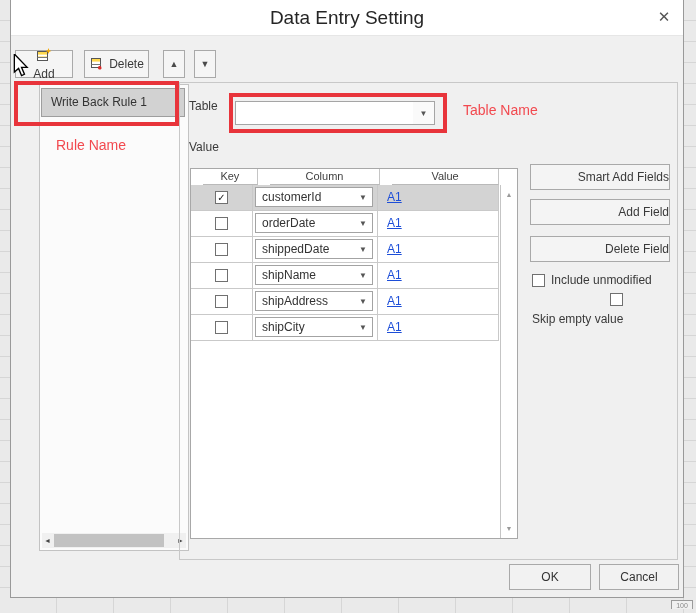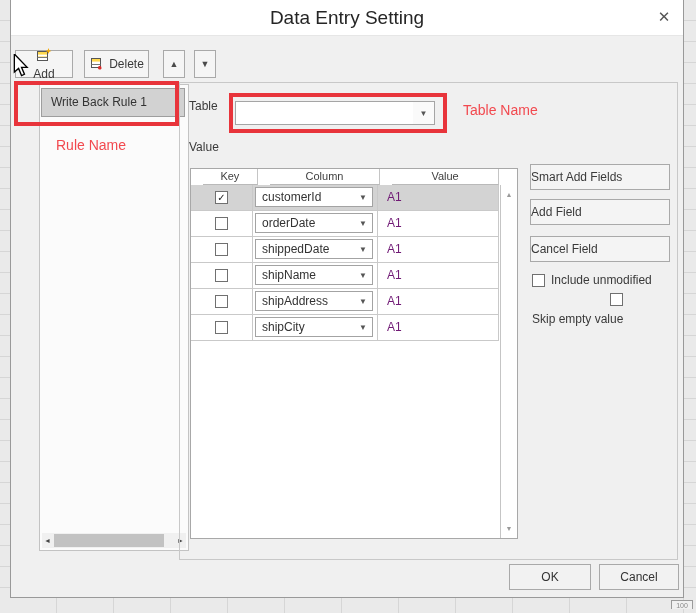--- a/index.html
+++ b/index.html
@@ -108,21 +108,21 @@
     height:16px; border-right:1px solid #c5c5c5; border-bottom:1px solid #b9b9b9;
     font-size:11px; color:#3f3f3f; text-align:center; line-height:15px; background:#fff;margin-left:12px;
   }
   .g-hcell.c0 { width:62px; } .g-hcell.c1 { width:125px; } .g-hcell.c2 { width:121px; }
   .g-body { position:absolute; left:0; top:16px; width:308px; }
   .g-row { position:relative; width:308px; height:26px; background:#fff; }
   .g-row.selected { background:#d3d3d3; }
   .g-cell { position:absolute; top:0; height:26px; border-right:1px solid #c9c9c9; border-bottom:1px solid #c9c9c9; }
   .g-key { left:0; width:62px; display:flex; align-items:center; justify-content:center; }
   .g-col { left:62px; width:125px; }
-  .g-val { left:187px; width:121px; font-size:12px; color:#701a75; line-height:25px; padding-left:9px; }
+  .g-val { left:187px; width:121px; font-size:12px; color:#1d4ed8; line-height:25px; padding-left:9px;text-decoration:underline; }
   .cb {
     width:13px; height:13px; background:#fff; border:1px solid #707070;
     font-size:10px; line-height:11px; text-align:center; color:#222;
   }
   .row-combo {
     position:absolute; left:2px; top:2px; right:4px; bottom:3px;
     background:#fff; border:1px solid #a3a3a3;
   }
   .row-combo .val { position:absolute; left:6px; top:0; line-height:19px; font-size:12px; color:#333; }
   .row-combo .dd {
@@ -132,21 +132,21 @@
   .vscroll {
     position:absolute; right:0; top:16px; width:17px; height:353px;
     border-left:1px solid #c5c5c5; background:#fff;
   }
   .vscroll .a-up   { position:absolute; top:6px;   left:0; width:100%; text-align:center; font-size:7px; color:#9a9a9a; }
   .vscroll .a-down { position:absolute; bottom:6px; left:0; width:100%; text-align:center; font-size:7px; color:#9a9a9a; }
   
   .side-btn {
     position:absolute; left:350px; width:140px; height:26px;
     background:#f4f4f4; border:1px solid #a9a9a9;
-    font-size:12px; color:#3a3a3a; text-align:left; line-height:24px;
+    font-size:12px; color:#3a3a3a; text-align:right; line-height:24px;
   }
   .sb1 { top:81px; } .sb2 { top:116px; } .sb3 { top:153px; }
   .opt { position:absolute; left:352px; display:flex; align-items:flex-end; gap:6px; font-size:12px; color:#3a3a3a; }
   .opt1 { top:190px; } .opt2 { top:210px;flex-direction:column; }
   
   .f-btn {
     position:absolute; top:564px; height:26px;
     background:#f2f2f2; border:1px solid #a9a9a9;
     font-size:12px; color:#333; text-align:center; line-height:24px;
   }
@@ -308,21 +308,21 @@
   </div>
         </div>
       <div class="vscroll">
         <div class="a-up">▲</div>
         <div class="a-down">▼</div>
       </div>
     </div>
 
     <div class="side-btn sb1">Smart Add Fields</div>
     <div class="side-btn sb2">Add Field</div>
-    <div class="side-btn sb3">Cancel Field</div>
+    <div class="side-btn sb3">Delete Field</div>
 
     <div class="opt opt1">
       <span class="cb"></span>
       <span>Include unmodified</span>
     </div>
     <div class="opt opt2">
       <span class="cb"></span>
       <span>Skip empty value</span>
     </div>
   </div>

